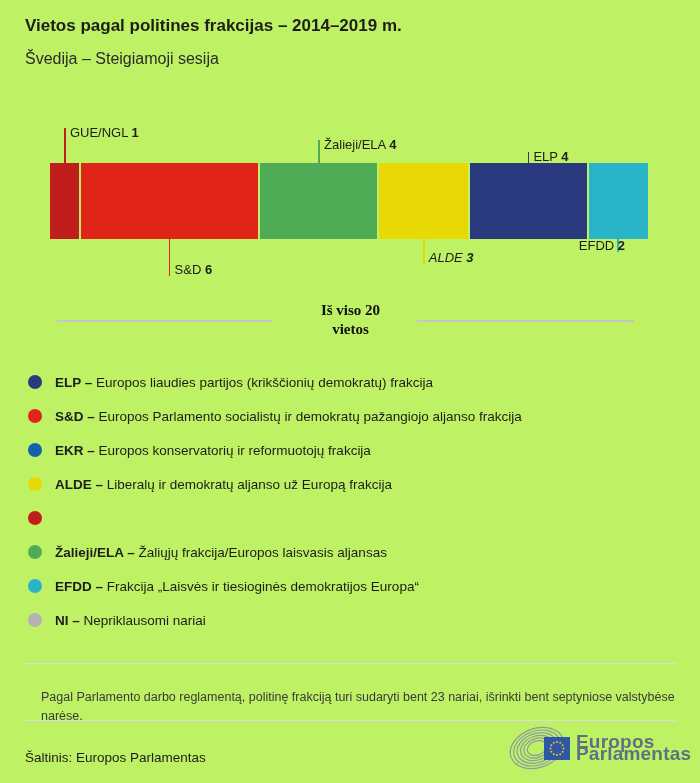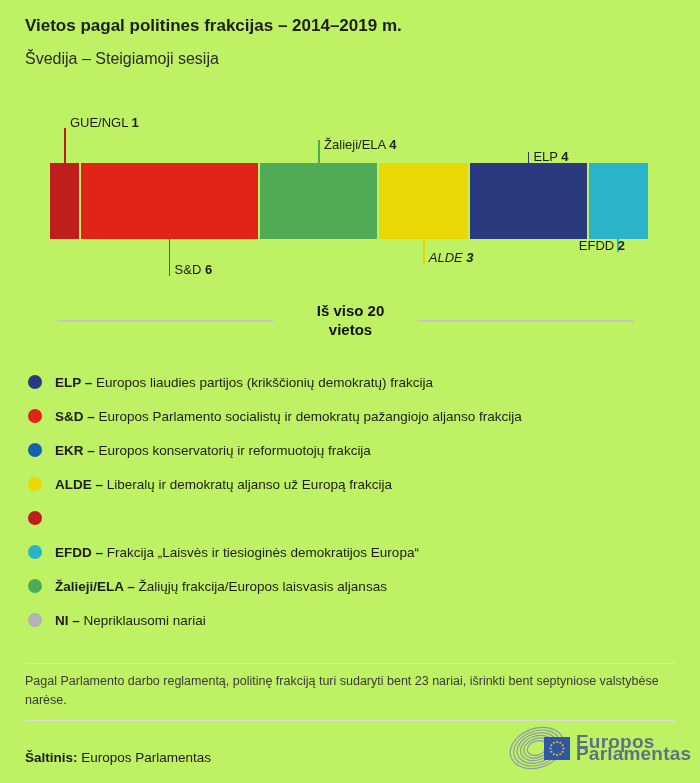--- a/index.html
+++ b/index.html
@@ -17,38 +17,38 @@
   .tick { position:absolute; width:1.5px; }
   .callout-label { position:absolute; font-size:13px; line-height:14px; height:14px; white-space:nowrap; color:#1d1d1b; }
   .callout-label b { font-weight:700; }
 
   
   .total-line { position:absolute; top:320px; height:1.5px; background:#c6c6c6; }
   .total-line.left  { left:57px;  width:216px; }
   .total-line.right { left:417px; width:217px; }
   .total-label {
     position:absolute; left:270px; top:301px; width:161px; text-align:center;
-    font-family:Liberation Sans, sans-serif; font-weight:700; font-size:15px; line-height:19px; color:#111;
+    font-family:Liberation Serif, serif; font-weight:700; font-size:15px; line-height:19px; color:#111;
   }
 
   
   .legend-heading { position:absolute; left:25px; top:342px; font-size:16.5px; font-weight:700; line-height:18px; }
   .legend { position:absolute; left:28px; top:372px; }
   .legend-row { display:flex; align-items:center; height:20px; margin-bottom:14px; }
   .dot { width:14px; height:14px; border-radius:50%; margin-right:13px; flex:none; }
   .legend-text { font-size:13.5px; white-space:nowrap; }
   .legend-text .abbr { font-weight:700; }
 
   
   .rule { position:absolute; left:25px; width:651px; height:1px; background:#dcdcdc; }
   .rule-1 { top:663px; }
   .rule-2 { top:720px; }
-  .footnote { position:absolute; left:25px; top:672px; width:655px; margin:0; font-size:12.5px; line-height:19px; color:#3a3a39; }
+  .footnote { position:absolute; left:25px; top:672px; width:655px; margin:16px; font-size:12.5px; line-height:19px; color:#3a3a39; }
   .source { position:absolute; left:25px; top:750px; font-size:13.5px; }
-  .source .src-label { font-weight:700;margin-top:35px; }
+  .source .src-label { font-weight:400;margin-top:35px; }
 
   .logo { position:absolute; left:508px; top:724px; display:flex; align-items:center; }
   .logo-text { margin-left:4px; font-size:19px; font-weight:700; color:#5f7282; line-height:12.5px; letter-spacing:0.2px; }
 </style>
 </head>
 <body>
 
 <div class="page">
 
   <div class="title">Vietos pagal politines frakcijas – 2014–2019 m.</div>
@@ -57,21 +57,21 @@
   <div class="bar" id="bar">
       <div class="seg" style="flex-grow: 1; background: rgb(192, 29, 29);"></div>
       <div class="seg" style="flex-grow: 6; background: rgb(224, 36, 24);"></div>
       <div class="seg" style="flex-grow: 4; background: rgb(79, 171, 85);"></div>
       <div class="seg" style="flex-grow: 3; background: rgb(232, 217, 6);"></div>
       <div class="seg" style="flex-grow: 4; background: rgb(43, 58, 126);"></div>
       <div class="seg" style="flex-grow: 2; background: rgb(42, 180, 199);"></div>
     </div>
   <div id="callouts">
       <div class="tick" style="left: 64.2px; height: 35px; top: 128px; background: rgb(192, 29, 29);"></div>
-      <div class="callout-label" style="left: 69.95px; top: 116px;"><span>GUE/NGL </span><b>1</b></div>
+      <div class="callout-label" style="left: 69.95px; top: 126px;"><span>GUE/NGL </span><b>1</b></div>
       <div class="tick" style="left: 168.85px; height: 37px; top: 239px; background: rgb(224, 36, 24);"></div>
       <div class="callout-label" style="left: 174.6px; top: 263px;"><span>S&amp;D </span><b>6</b></div>
       <div class="tick" style="left: 318.35px; height: 23px; top: 140px; background: rgb(79, 171, 85);"></div>
       <div class="callout-label" style="left: 324.1px; top: 138px;"><span>Žalieji/ELA </span><b>4</b></div>
       <div class="tick" style="left: 423px; height: 25px; top: 239px; background: rgb(232, 217, 6);"></div>
       <div class="callout-label" style="left: 428.75px; top: 251px; font-style: italic;"><span>ALDE </span><b>3</b></div>
       <div class="tick" style="left: 527.65px; height: 11px; top: 152px; background: rgb(43, 58, 126);"></div>
       <div class="callout-label" style="left: 533.4px; top: 150px;"><span>ELP </span><b>4</b></div>
       <div class="tick" style="left: 617.35px; height: 13px; top: 239px; background: rgb(42, 180, 199);"></div>
       <div class="callout-label" style="right: 75px; top: 239px;"><span>EFDD </span><b>2</b></div>
@@ -98,26 +98,26 @@
     <span class="legend-text"><span class="abbr">EKR – </span><span class="desc">Europos konservatorių ir reformuotojų frakcija</span></span>
   </div>
       <div class="legend-row">
     <span class="dot" style="background: rgb(232, 217, 6);"></span>
     <span class="legend-text"><span class="abbr">ALDE – </span><span class="desc">Liberalų ir demokratų aljanso už Europą frakcija</span></span>
   </div>
       <div class="legend-row">
     <span class="dot" style="background: rgb(192, 29, 29);"></span>
   </div>
       <div class="legend-row">
+    <span class="dot" style="background: rgb(79, 171, 85);"></span>
+    <span class="legend-text"><span class="abbr">Žalieji/ELA – </span><span class="desc">Žaliųjų frakcija/Europos laisvasis aljansas</span></span>
+  </div>
+      <div class="legend-row">
     <span class="dot" style="background: rgb(42, 180, 199);"></span>
     <span class="legend-text"><span class="abbr">EFDD – </span><span class="desc">Frakcija „Laisvės ir tiesioginės demokratijos Europa“</span></span>
-  </div>
-      <div class="legend-row">
-    <span class="dot" style="background: rgb(79, 171, 85);"></span>
-    <span class="legend-text"><span class="abbr">Žalieji/ELA – </span><span class="desc">Žaliųjų frakcija/Europos laisvasis aljansas</span></span>
   </div>
       <div class="legend-row">
     <span class="dot" style="background: rgb(179, 179, 179);"></span>
     <span class="legend-text"><span class="abbr">NI – </span><span class="desc">Nepriklausomi nariai</span></span>
   </div>
     </div>
 
   <div class="rule rule-1"></div>
   <p class="footnote">Pagal Parlamento darbo reglamentą, politinę frakciją turi sudaryti bent 23 nariai, išrinkti bent septyniose valstybėse narėse.</p>
   <div class="rule rule-2"></div>

